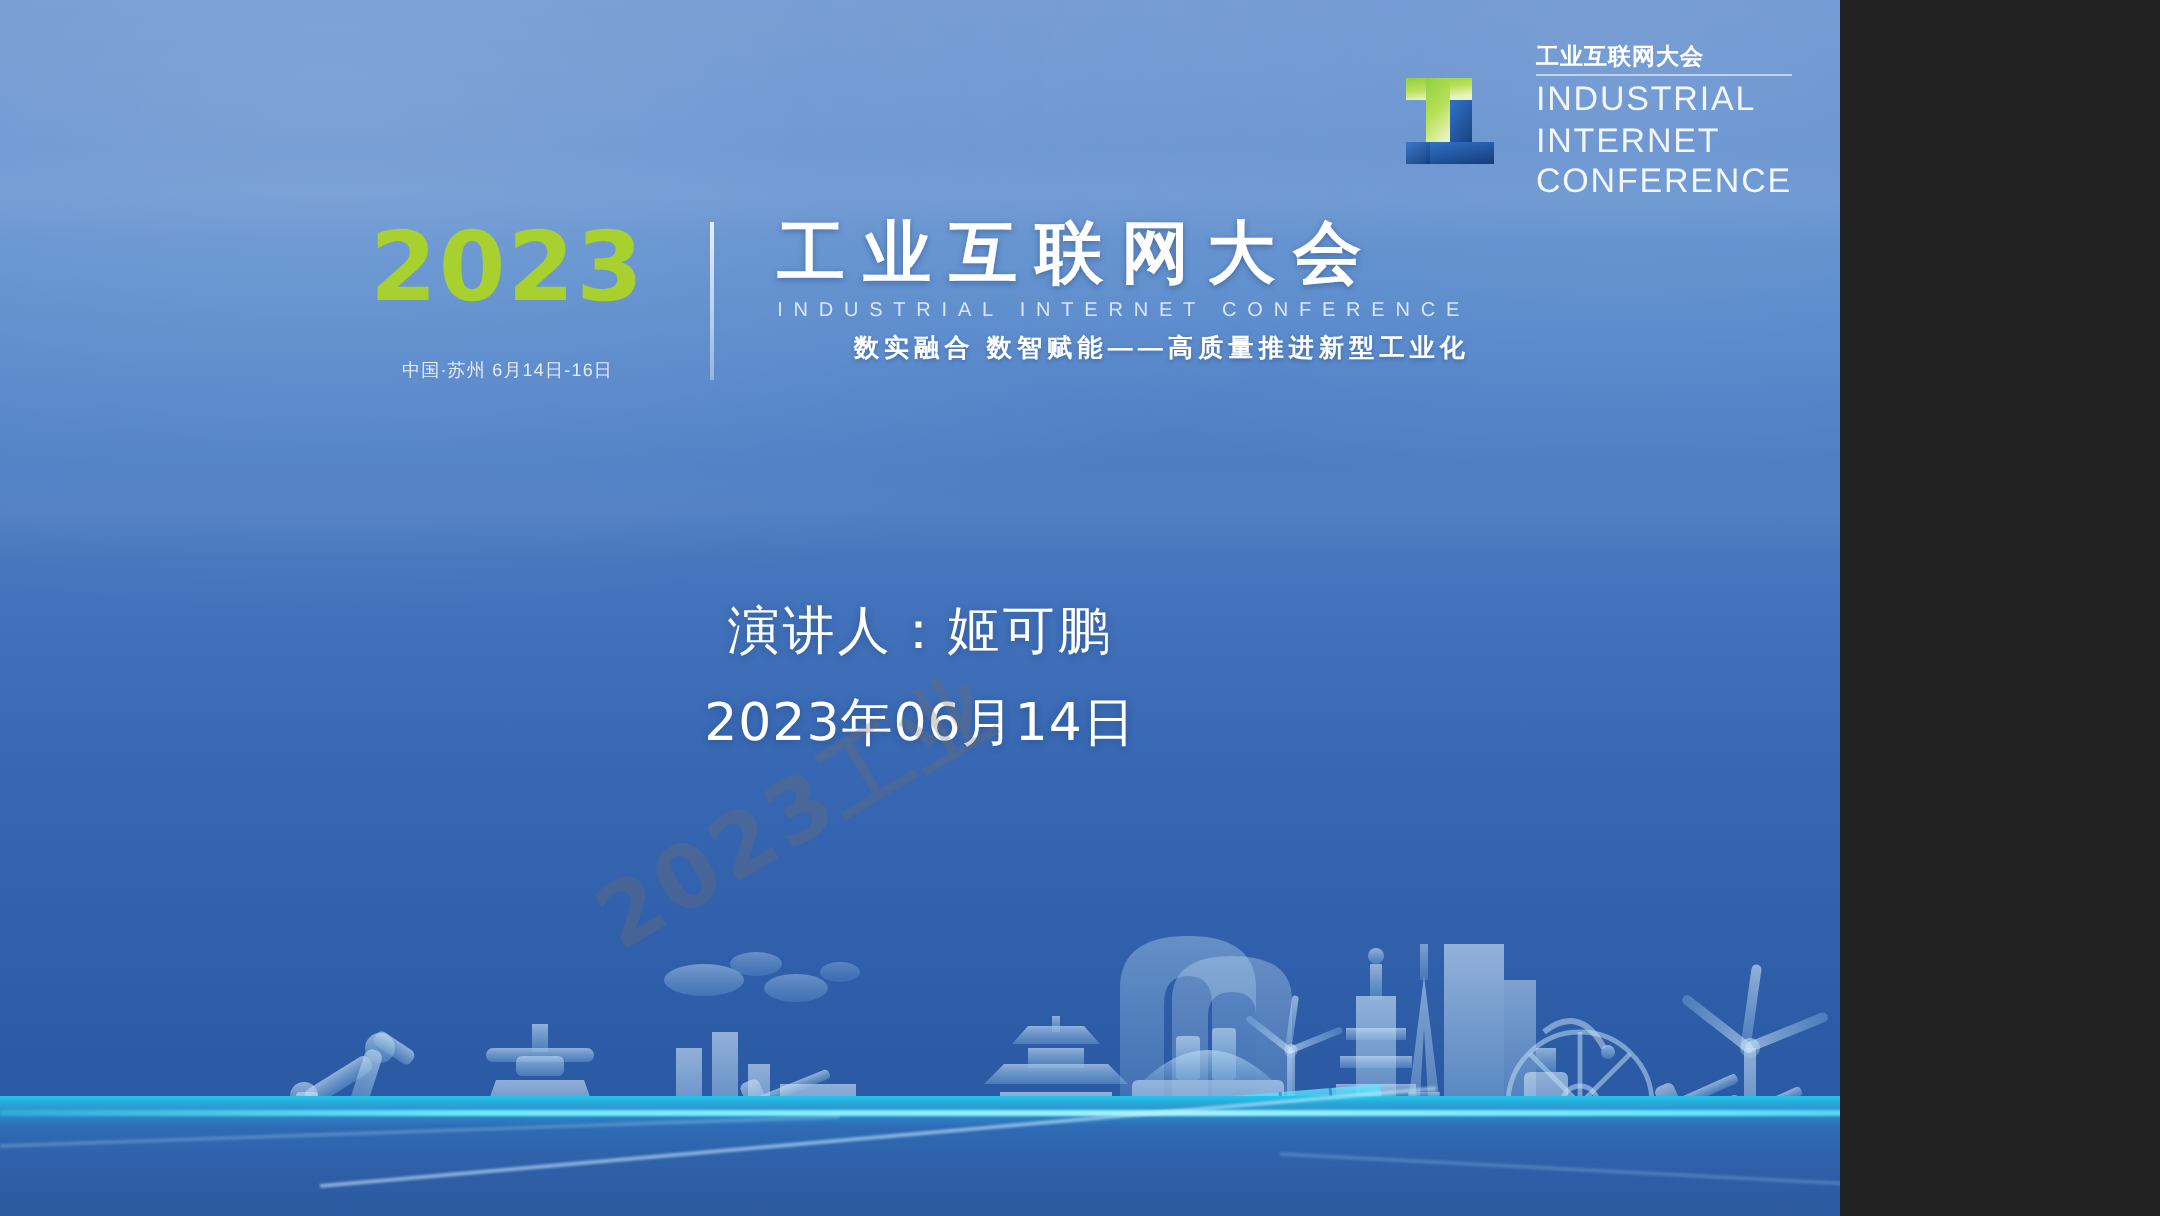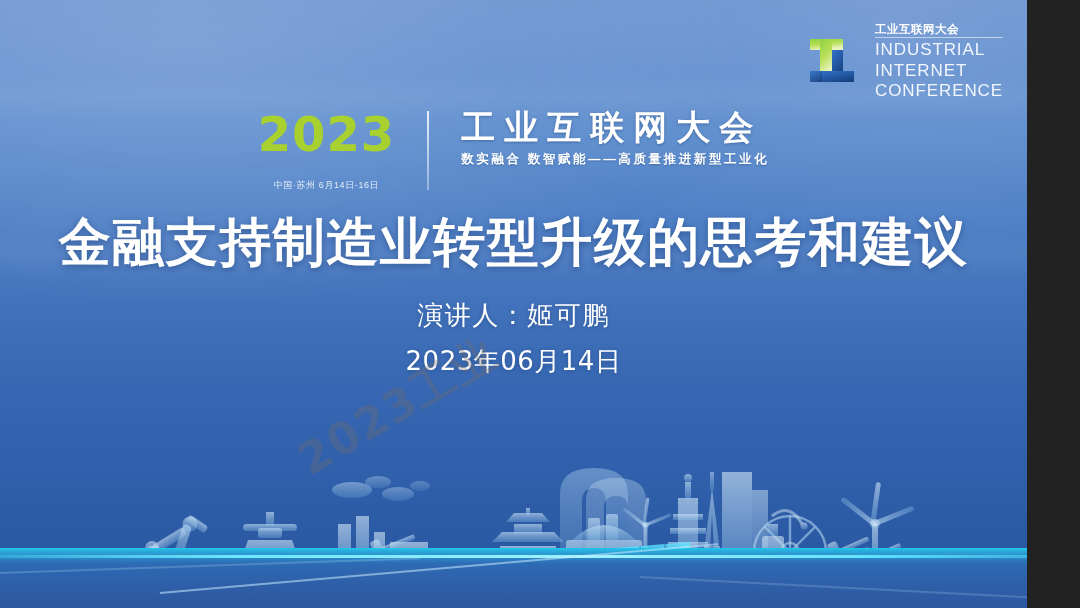--- a/index.html
+++ b/index.html
@@ -1,21 +1,21 @@
 <!DOCTYPE html>
 <html><head>
 <meta charset="utf-8">
 <style>
   * { margin:0; padding:0; box-sizing:border-box; }
   html,body { background:#222; }
   body { font-family:"Liberation Sans", sans-serif; }
 
   #slide {
     position:relative;
-    width:1027px; height:608px;
+    width:920px; height:608px;
     overflow:hidden;
     background:
       linear-gradient(180deg,
         #6b94d0 0%,
         #6490cf 10%,
         #5b8ccd 22%,
         #4f80c6 36%,
         #4272bb 50%,
         #3767b2 64%,
         #3060ab 78%,
@@ -183,25 +183,25 @@
   </div>
 
   <div id="lockup">
     <div id="lockup-left">
       <div id="year">2023</div>
       <div id="place-date">中国·苏州  6月14日-16日</div>
     </div>
     <div id="lockup-divider"></div>
     <div id="lockup-right">
       <div id="conf-cn">工业互联网大会</div>
+      <div id="conf-en">INDUSTRIAL  INTERNET  CONFERENCE</div>
       <div id="conf-tag">数实融合  数智赋能——高质量推进新型工业化</div>
     </div>
   </div>
 
-  <div id="title">金融支持制造业转型升级的思考和建议</div>
 
   <div id="meta">
     <div id="speaker">演讲人：姬可鹏</div>
     <div id="date">2023年06月14日</div>
   </div>
 
   <div id="watermark">2023工业</div>
 
   <svg id="skyline" viewBox="0 0 1080 180" preserveAspectRatio="none">
     <defs>

